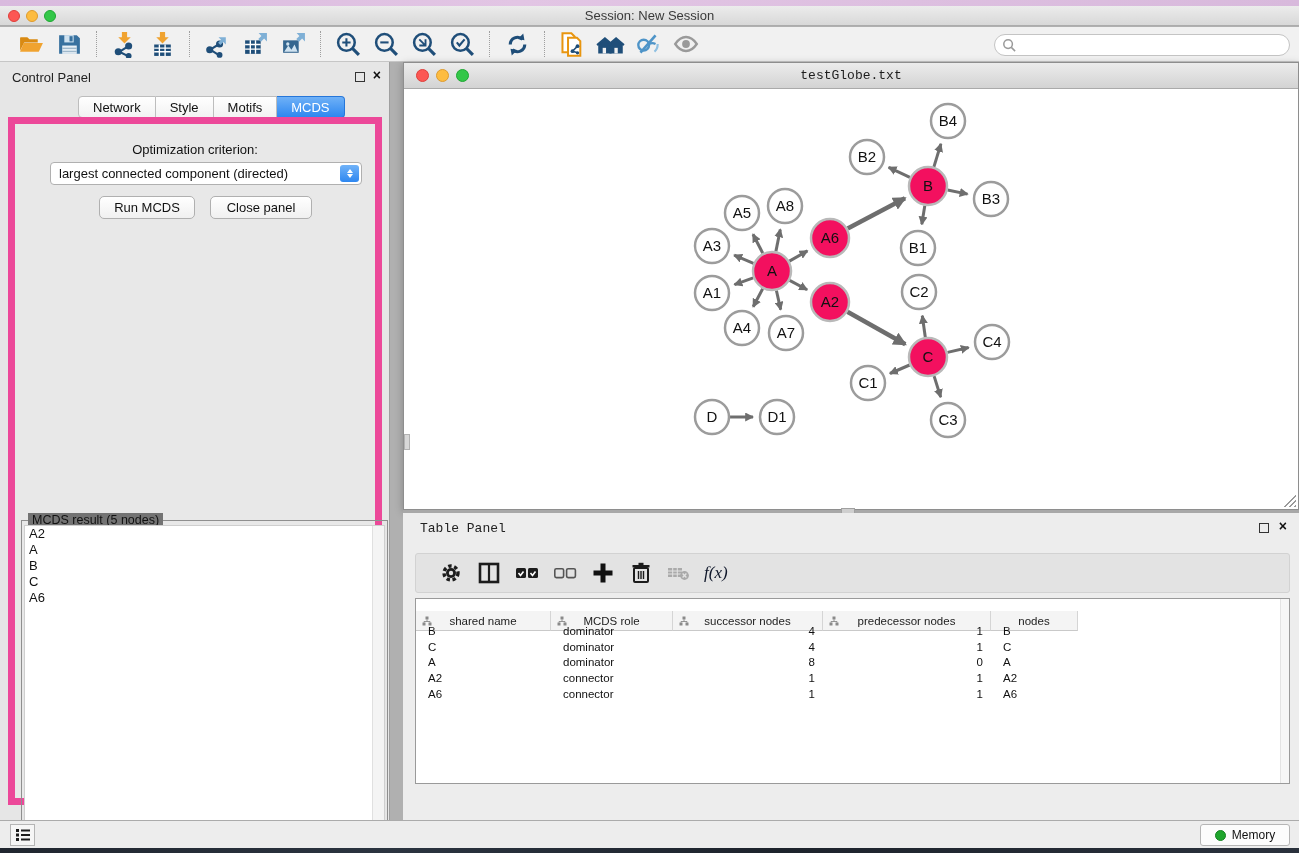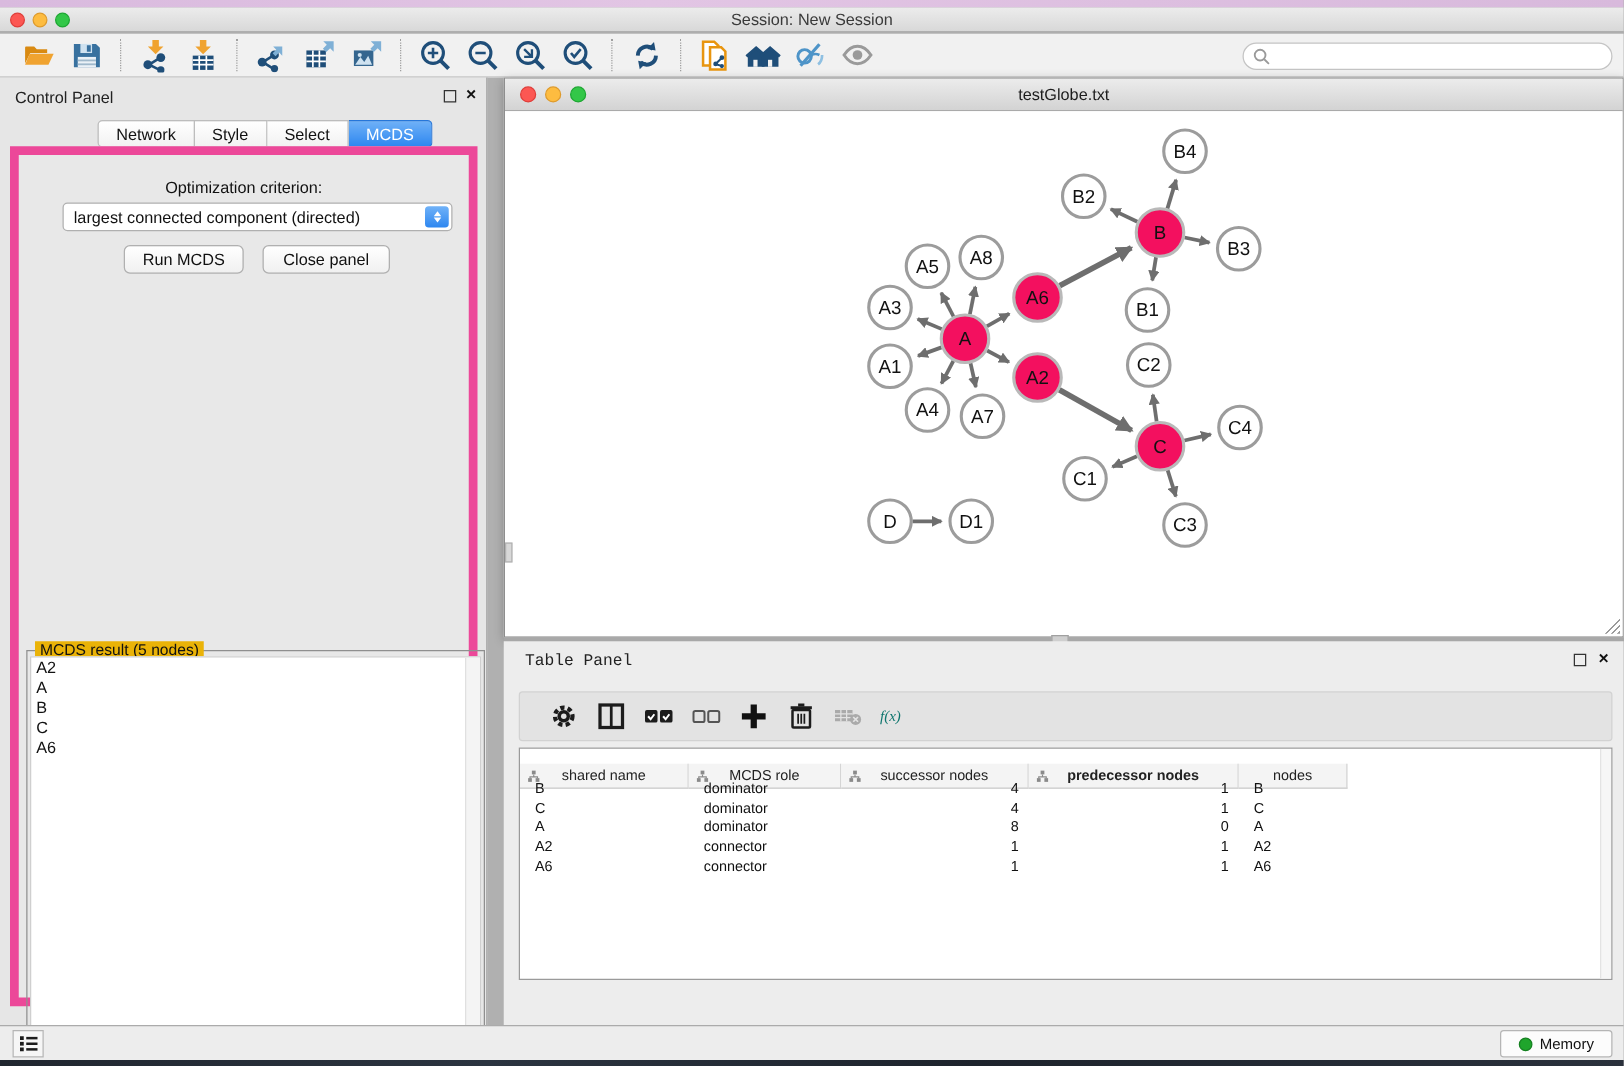--- a/index.html
+++ b/index.html
@@ -49,53 +49,53 @@
     border-radius:4px; display:flex; align-items:center; font-size:13px; color:#111; padding-left:8px; }
   .combo-step { position:absolute; right:2px; top:2px; width:19px; height:17px; border-radius:3px;
     background:linear-gradient(#70b2f8,#2e87f0); display:flex; flex-direction:column; align-items:center; justify-content:center; gap:1px; }
   .chev-up { width:0; height:0; border-left:3.5px solid transparent; border-right:3.5px solid transparent; border-bottom:4px solid #fff; }
   .chev-dn { width:0; height:0; border-left:3.5px solid transparent; border-right:3.5px solid transparent; border-top:4px solid #fff; }
   .cp-btn { position:absolute; top:72px; height:23px; background:linear-gradient(#ffffff,#f0f0f0); border:1px solid #b0b0b0;
     border-radius:5px; font-size:13px; color:#111; display:flex; align-items:center; justify-content:center; cursor:default; }
   .btn-run { left:84px; width:96px; } .btn-close { left:195px; width:102px; }
 
   .result-box { position:absolute; left:6px; top:396px; width:367px; height:342px; border:1px solid #8f8f8f; }
-  .result-legend { position:absolute; left:6px; top:-8px; background:#eab308; padding:0 4px; font-size:12.5px; color:#111; }
+  .result-legend { position:absolute; left:6px; top:-8px; background:#737373; padding:0 4px; font-size:12.5px; color:#111; }
   .result-list { position:absolute; left:2px; top:4px; right:2px; bottom:2px; background:#fff; border:1px solid #cfcfcf; overflow:hidden; }
   .result-scroll { position:absolute; right:0; top:0; bottom:0; width:12px; background:#f4f4f4; border-left:1px solid #e0e0e0; }
   .result-item { font-size:13px; color:#111; line-height:16px; padding-left:4px; }
 
   
   .net-window { position:absolute; left:403px; top:62px; width:896px; height:448px; background:#fff;
     border:1px solid #8e8e8e; box-shadow:0 2px 8px rgba(0,0,0,.25); }
   .net-titlebar { position:absolute; left:0; top:0; width:100%; height:26px;
     background:linear-gradient(#ececec,#d3d3d3); border-bottom:1px solid #aaa; }
   .net-titlebar .tlw { top:6px; width:13px; height:13px; }
   .tlw.red { left:12px; background:#fc5753; border:1px solid #df3e3a; }
   .tlw.yel { left:32px; background:#fdbc40; border:1px solid #de9b2d; }
   .tlw.grn { left:52px; background:#33c748; border:1px solid #1ea733; }
   .tlw { position:absolute; border-radius:50%; }
-  .net-title { position:absolute; left:0; right:0; top:5px; text-align:center; font-size:13px; color:#1d1d1d; }
+  .net-title { position:absolute; left:0; right:0; top:5px; text-align:center; font-size:13px; color:#1d1d1d;font-family:Liberation Mono, monospace; }
   .net-canvas-wrap { position:absolute; left:0; top:26px; width:894px; height:420px; background:#fff; }
   .edge-handle { position:absolute; left:0px; top:345px; width:6px; height:16px; background:#d8d8d8; border:1px solid #b2b2b2; }
   .resize-grip { position:absolute; right:2px; bottom:2px; width:14px; height:14px;
     background:
       linear-gradient(135deg, transparent 0 56%, #9a9a9a 56% 62%, transparent 62% 74%, #9a9a9a 74% 80%, transparent 80% 92%, #9a9a9a 92% 98%, transparent 98%); }
 
   
   .splitter { position:absolute; left:403px; top:510px; width:896px; height:3px; background:#a8a8a8; }
   .splitter-handle { position:absolute; left:438px; top:-2px; width:14px; height:7px; background:#cfcfcf; border:1px solid #a0a0a0; }
 
   
   .table-panel { position:absolute; left:403px; top:513px; width:896px; height:307px; background:#ededed; }
   .tp-float { right:30px; } .tp-close { right:12px; }
   .tp-toolbar { position:absolute; left:12px; top:40px; width:875px; height:40px; background:#e3e3e3;
     border:1px solid #d2d2d2; border-radius:3px; display:flex; align-items:center; padding-left:16px; }
   .tp-icon { width:38px; height:30px; display:flex; align-items:center; justify-content:center; }
-  .fx-label { font-family:"Liberation Serif","DejaVu Serif",serif; font-style:italic; font-size:12px; color:#0f766e; margin-left:6px; }
+  .fx-label { font-family:"Liberation Serif","DejaVu Serif",serif; font-style:italic; font-size:17px; color:#0f172a; margin-left:6px; }
 
   .data-table { position:absolute; left:12px; top:85px; width:875px; height:186px; background:#fff; border:1px solid #9a9a9a; overflow:hidden; }
   .dt-header { position:absolute; left:0; top:12px; height:20px; display:flex; }
   .dt-hcell { position:relative; height:20px; background:#f4f4f4; border-right:1px solid #d5d5d5; border-bottom:1px solid #c9c9c9;
     display:flex; align-items:center; justify-content:center; font-size:11.5px; color:#222; }
   .dt-hicon { position:absolute; left:6px; top:5px; }
   .dt-rows { position:absolute; left:0; top:24px; right:0; }
   .dt-row { display:flex; height:15.7px; align-items:center; }
   .dt-cell { font-size:11.5px; color:#111; white-space:nowrap; overflow:hidden; }
   .dt-scroll { position:absolute; right:0; top:0; bottom:0; width:9px; background:#f6f6f6; border-left:1px solid #e3e3e3; }
@@ -282,21 +282,21 @@
   <div class="control-panel">
     <div class="panel-head">
       <span class="panel-title">Control Panel</span>
       <span class="ph-float cp-float"></span>
       <span class="ph-close cp-close">×</span>
     </div>
 
     <div class="seg-row cp-tabs">
         <div class="seg">Network</div>
         <div class="seg">Style</div>
-        <div class="seg">Select</div>
+        <div class="seg">Motifs</div>
         <div class="seg active">MCDS</div>
       </div>
 
     <div class="cp-content">
       <div class="opt-label">Optimization criterion:</div>
 
       <div class="combo">
         <span>largest connected component (directed)</span>
         <span class="combo-step">
           <span class="chev-up"></span>
@@ -537,21 +537,21 @@
           </div>
           <div class="dt-hcell" style="width: 150px;">
             <svg class="dt-hicon" width="10" height="10" viewBox="0 0 10 10">
               <rect x="3.5" y="0.5" width="3" height="3" fill="#8a8a8a"></rect>
               <rect x="0.5" y="6.5" width="3" height="3" fill="#8a8a8a"></rect>
               <rect x="6.5" y="6.5" width="3" height="3" fill="#8a8a8a"></rect>
               <path d="M5 3.5v2M2 6.5v-1h6v1" stroke="#8a8a8a" stroke-width="0.9" fill="none"></path>
             </svg>
             <span>successor nodes</span>
           </div>
-          <div class="dt-hcell" style="width: 168px; font-weight: bold;">
+          <div class="dt-hcell" style="width: 168px;">
             <svg class="dt-hicon" width="10" height="10" viewBox="0 0 10 10">
               <rect x="3.5" y="0.5" width="3" height="3" fill="#8a8a8a"></rect>
               <rect x="0.5" y="6.5" width="3" height="3" fill="#8a8a8a"></rect>
               <rect x="6.5" y="6.5" width="3" height="3" fill="#8a8a8a"></rect>
               <path d="M5 3.5v2M2 6.5v-1h6v1" stroke="#8a8a8a" stroke-width="0.9" fill="none"></path>
             </svg>
             <span>predecessor nodes</span>
           </div>
           <div class="dt-hcell" style="width: 87px;">
             <span>nodes</span>

